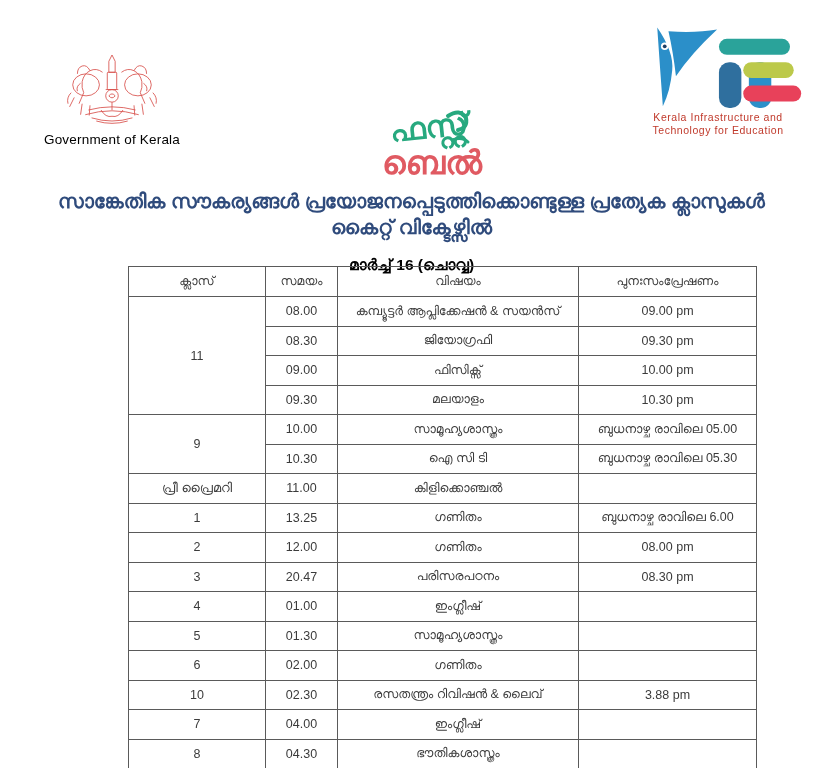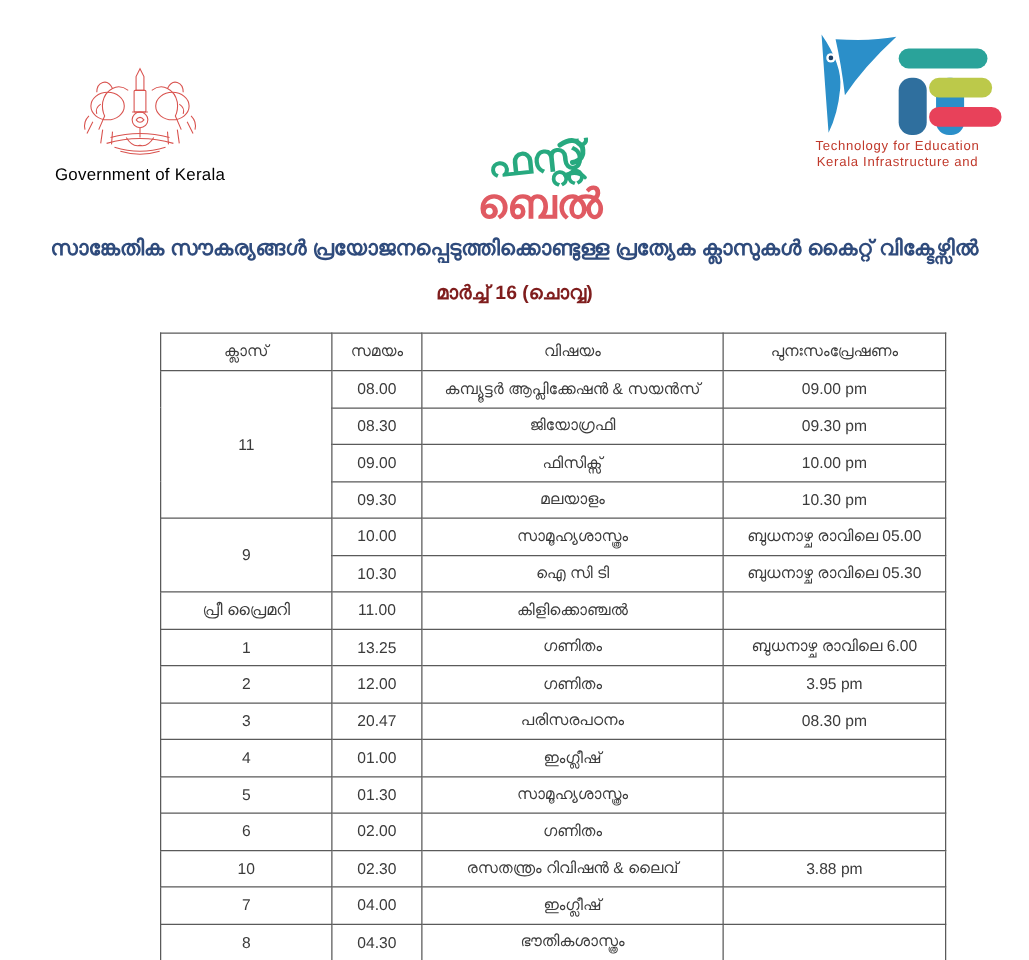--- a/index.html
+++ b/index.html
@@ -68,29 +68,29 @@
     line-height: 1.28;
     letter-spacing: .55px;
     font-family: "Liberation Sans", sans-serif;
     white-space: nowrap;
   }
 
   
   .title-main {
     text-align: center;
     color: #2f4b7c;
-    font-size: 17px;
+    font-size: 20px;
     font-weight: bold;
     margin: 0;
     padding: 0 40px;
     line-height: 1.3;
   }
   .title-date {
     text-align: center;
-    color: #7f1d1d;
+    color: #000000;
     font-size: 15.5px;
     font-weight: bold;
     margin-top: 16px;
   }
 
   
   .table-wrap {
     position: absolute;
     left: 128px;
     top: 266px;
@@ -185,22 +185,22 @@
       <circle cx="38" cy="26" r="4" fill="#ffffff"></circle>
       <circle cx="38" cy="26" r="2" fill="#1c3f66"></circle>
 
       <rect x="96" y="18" width="76" height="17" rx="8.5" fill="#2aa39a"></rect>
       <rect x="96" y="43" width="24" height="49" rx="11" fill="#2f6f9e"></rect>
       <rect x="128" y="43" width="24" height="49" rx="11" fill="#2b8fc9"></rect>
       <rect x="122" y="43" width="54" height="17" rx="8.5" fill="#bcc94a"></rect>
       <rect x="122" y="68" width="62" height="17" rx="8.5" fill="#e8415a"></rect>
     </svg>
     <div class="kite-words">
+      <div>Kerala Infrastructure and</div>
       <div>Technology for Education</div>
-      <div>Kerala Infrastructure and</div>
     </div>
   </div>
 </div>
 
 <div class="title-main">സാങ്കേതിക സൗകര്യങ്ങൾ പ്രയോജനപ്പെടുത്തിക്കൊണ്ടുള്ള പ്രത്യേക ക്ലാസുകൾ കൈറ്റ് വിക്ടേഴ്സിൽ</div>
 <div class="title-date">മാർച്ച് 16 (ചൊവ്വ)</div>
 
 <div class="table-wrap">
   <table class="schedule">
     <colgroup>
@@ -259,21 +259,21 @@
         <tr>
           <td class="cell-class" rowspan="1">1</td>
           <td class="cell-time">13.25</td>
           <td class="cell-subj">ഗണിതം</td>
           <td class="cell-rebr">ബുധനാഴ്ച  രാവിലെ 6.00</td>
         </tr>
         <tr>
           <td class="cell-class" rowspan="1">2</td>
           <td class="cell-time">12.00</td>
           <td class="cell-subj">ഗണിതം</td>
-          <td class="cell-rebr">3.95 pm</td>
+          <td class="cell-rebr">08.00 pm</td>
         </tr>
         <tr>
           <td class="cell-class" rowspan="1">3</td>
           <td class="cell-time">20.47</td>
           <td class="cell-subj">പരിസരപഠനം</td>
           <td class="cell-rebr">08.30 pm</td>
         </tr>
         <tr>
           <td class="cell-class" rowspan="1">4</td>
           <td class="cell-time">01.00</td>

